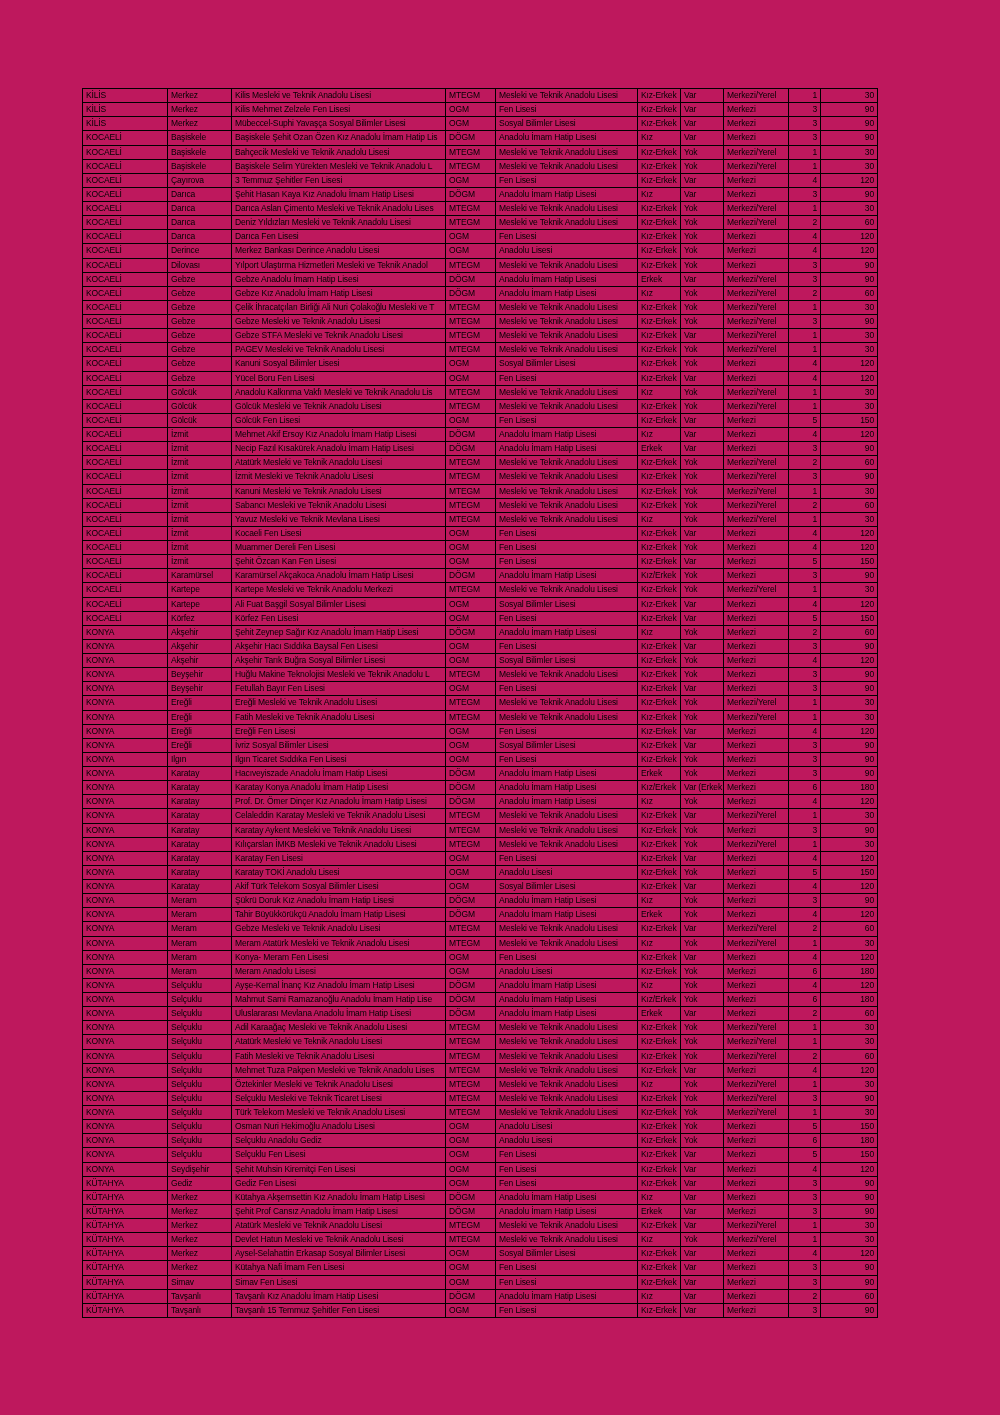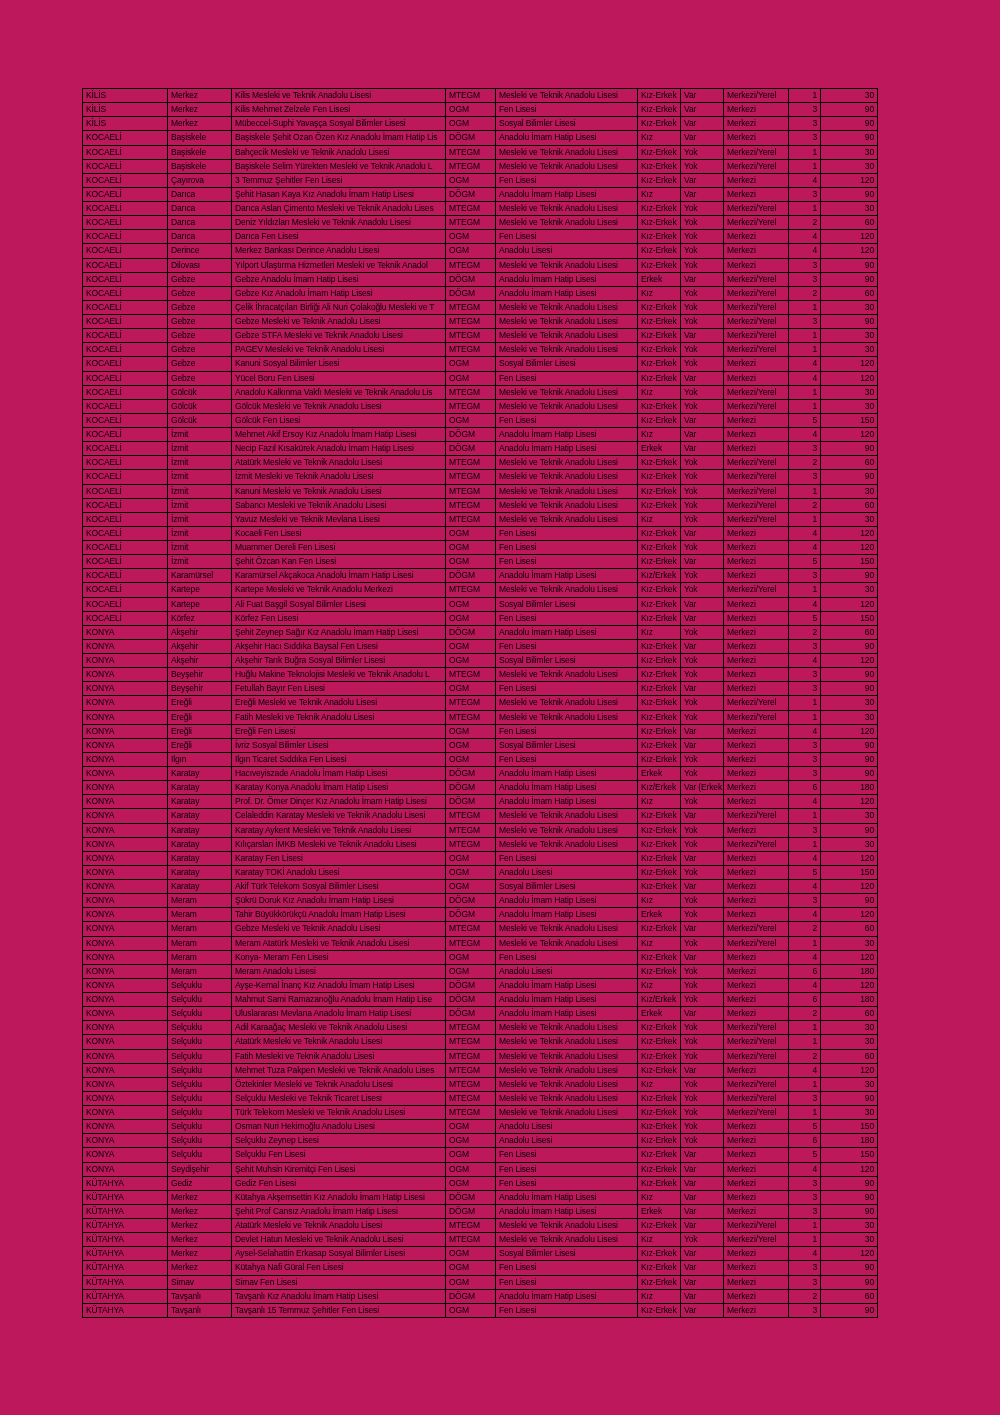--- a/index.html
+++ b/index.html
@@ -937,21 +937,21 @@
           <td class="col-school-type">Anadolu Lisesi</td>
           <td class="col-gender">Kız-Erkek</td>
           <td class="col-var-yok">Yok</td>
           <td class="col-merkezi-yerel">Merkezi</td>
           <td class="col-count-1">5</td>
           <td class="col-count-2">150</td>
         </tr>
         <tr>
           <td class="col-province">KONYA</td>
           <td class="col-district">Selçuklu</td>
-          <td class="col-school-name">Selçuklu Zeynep Lisesi</td>
+          <td class="col-school-name">Selçuklu Anadolu Gediz</td>
           <td class="col-directorate-code">OGM</td>
           <td class="col-school-type">Anadolu Lisesi</td>
           <td class="col-gender">Kız-Erkek</td>
           <td class="col-var-yok">Yok</td>
           <td class="col-merkezi-yerel">Merkezi</td>
           <td class="col-count-1">6</td>
           <td class="col-count-2">180</td>
         </tr>
         <tr>
           <td class="col-province">KONYA</td>
@@ -1045,21 +1045,21 @@
           <td class="col-school-type">Sosyal Bilimler Lisesi</td>
           <td class="col-gender">Kız-Erkek</td>
           <td class="col-var-yok">Var</td>
           <td class="col-merkezi-yerel">Merkezi</td>
           <td class="col-count-1">4</td>
           <td class="col-count-2">120</td>
         </tr>
         <tr>
           <td class="col-province">KÜTAHYA</td>
           <td class="col-district">Merkez</td>
-          <td class="col-school-name">Kütahya Nafi Güral Fen Lisesi</td>
+          <td class="col-school-name">Kütahya Nafi İmam Fen Lisesi</td>
           <td class="col-directorate-code">OGM</td>
           <td class="col-school-type">Fen Lisesi</td>
           <td class="col-gender">Kız-Erkek</td>
           <td class="col-var-yok">Var</td>
           <td class="col-merkezi-yerel">Merkezi</td>
           <td class="col-count-1">3</td>
           <td class="col-count-2">90</td>
         </tr>
         <tr>
           <td class="col-province">KÜTAHYA</td>

